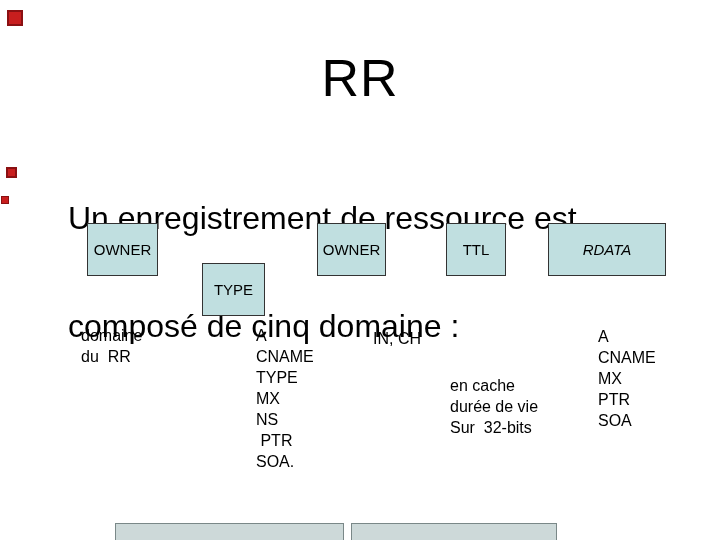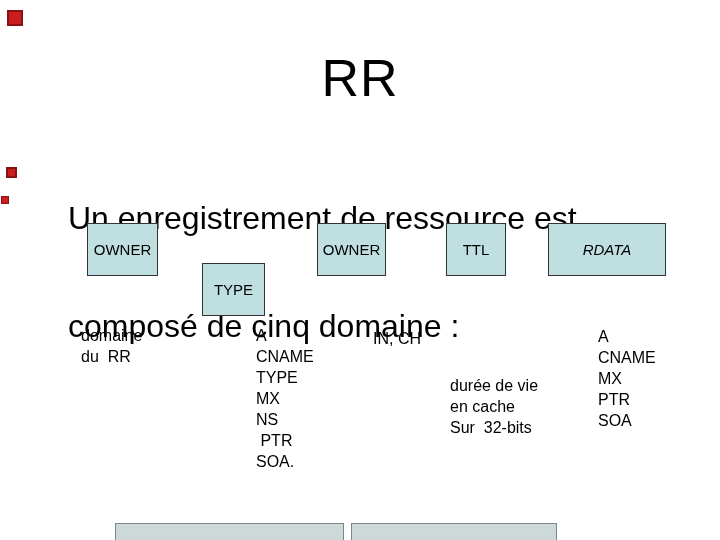--- a/index.html
+++ b/index.html
@@ -126,22 +126,22 @@
     <div class="line">NS</div>
     <div class="line"> PTR</div>
     <div class="line">SOA.</div>
   </div>
 
   <div class="desc" style="left:325px; top:328px;">
     <div class="line">IN, CH</div>
   </div>
 
   <div class="desc" style="left:402px; top:375px;">
+    <div class="line">en cache</div>
     <div class="line">durée de vie</div>
-    <div class="line">en cache</div>
     <div class="line">Sur  32-bits</div>
   </div>
 
   <div class="desc" style="left:550px; top:326px;">
     <div class="line">A</div>
     <div class="line">CNAME</div>
     <div class="line">MX</div>
     <div class="line">PTR</div>
     <div class="line">SOA</div>
   </div>

